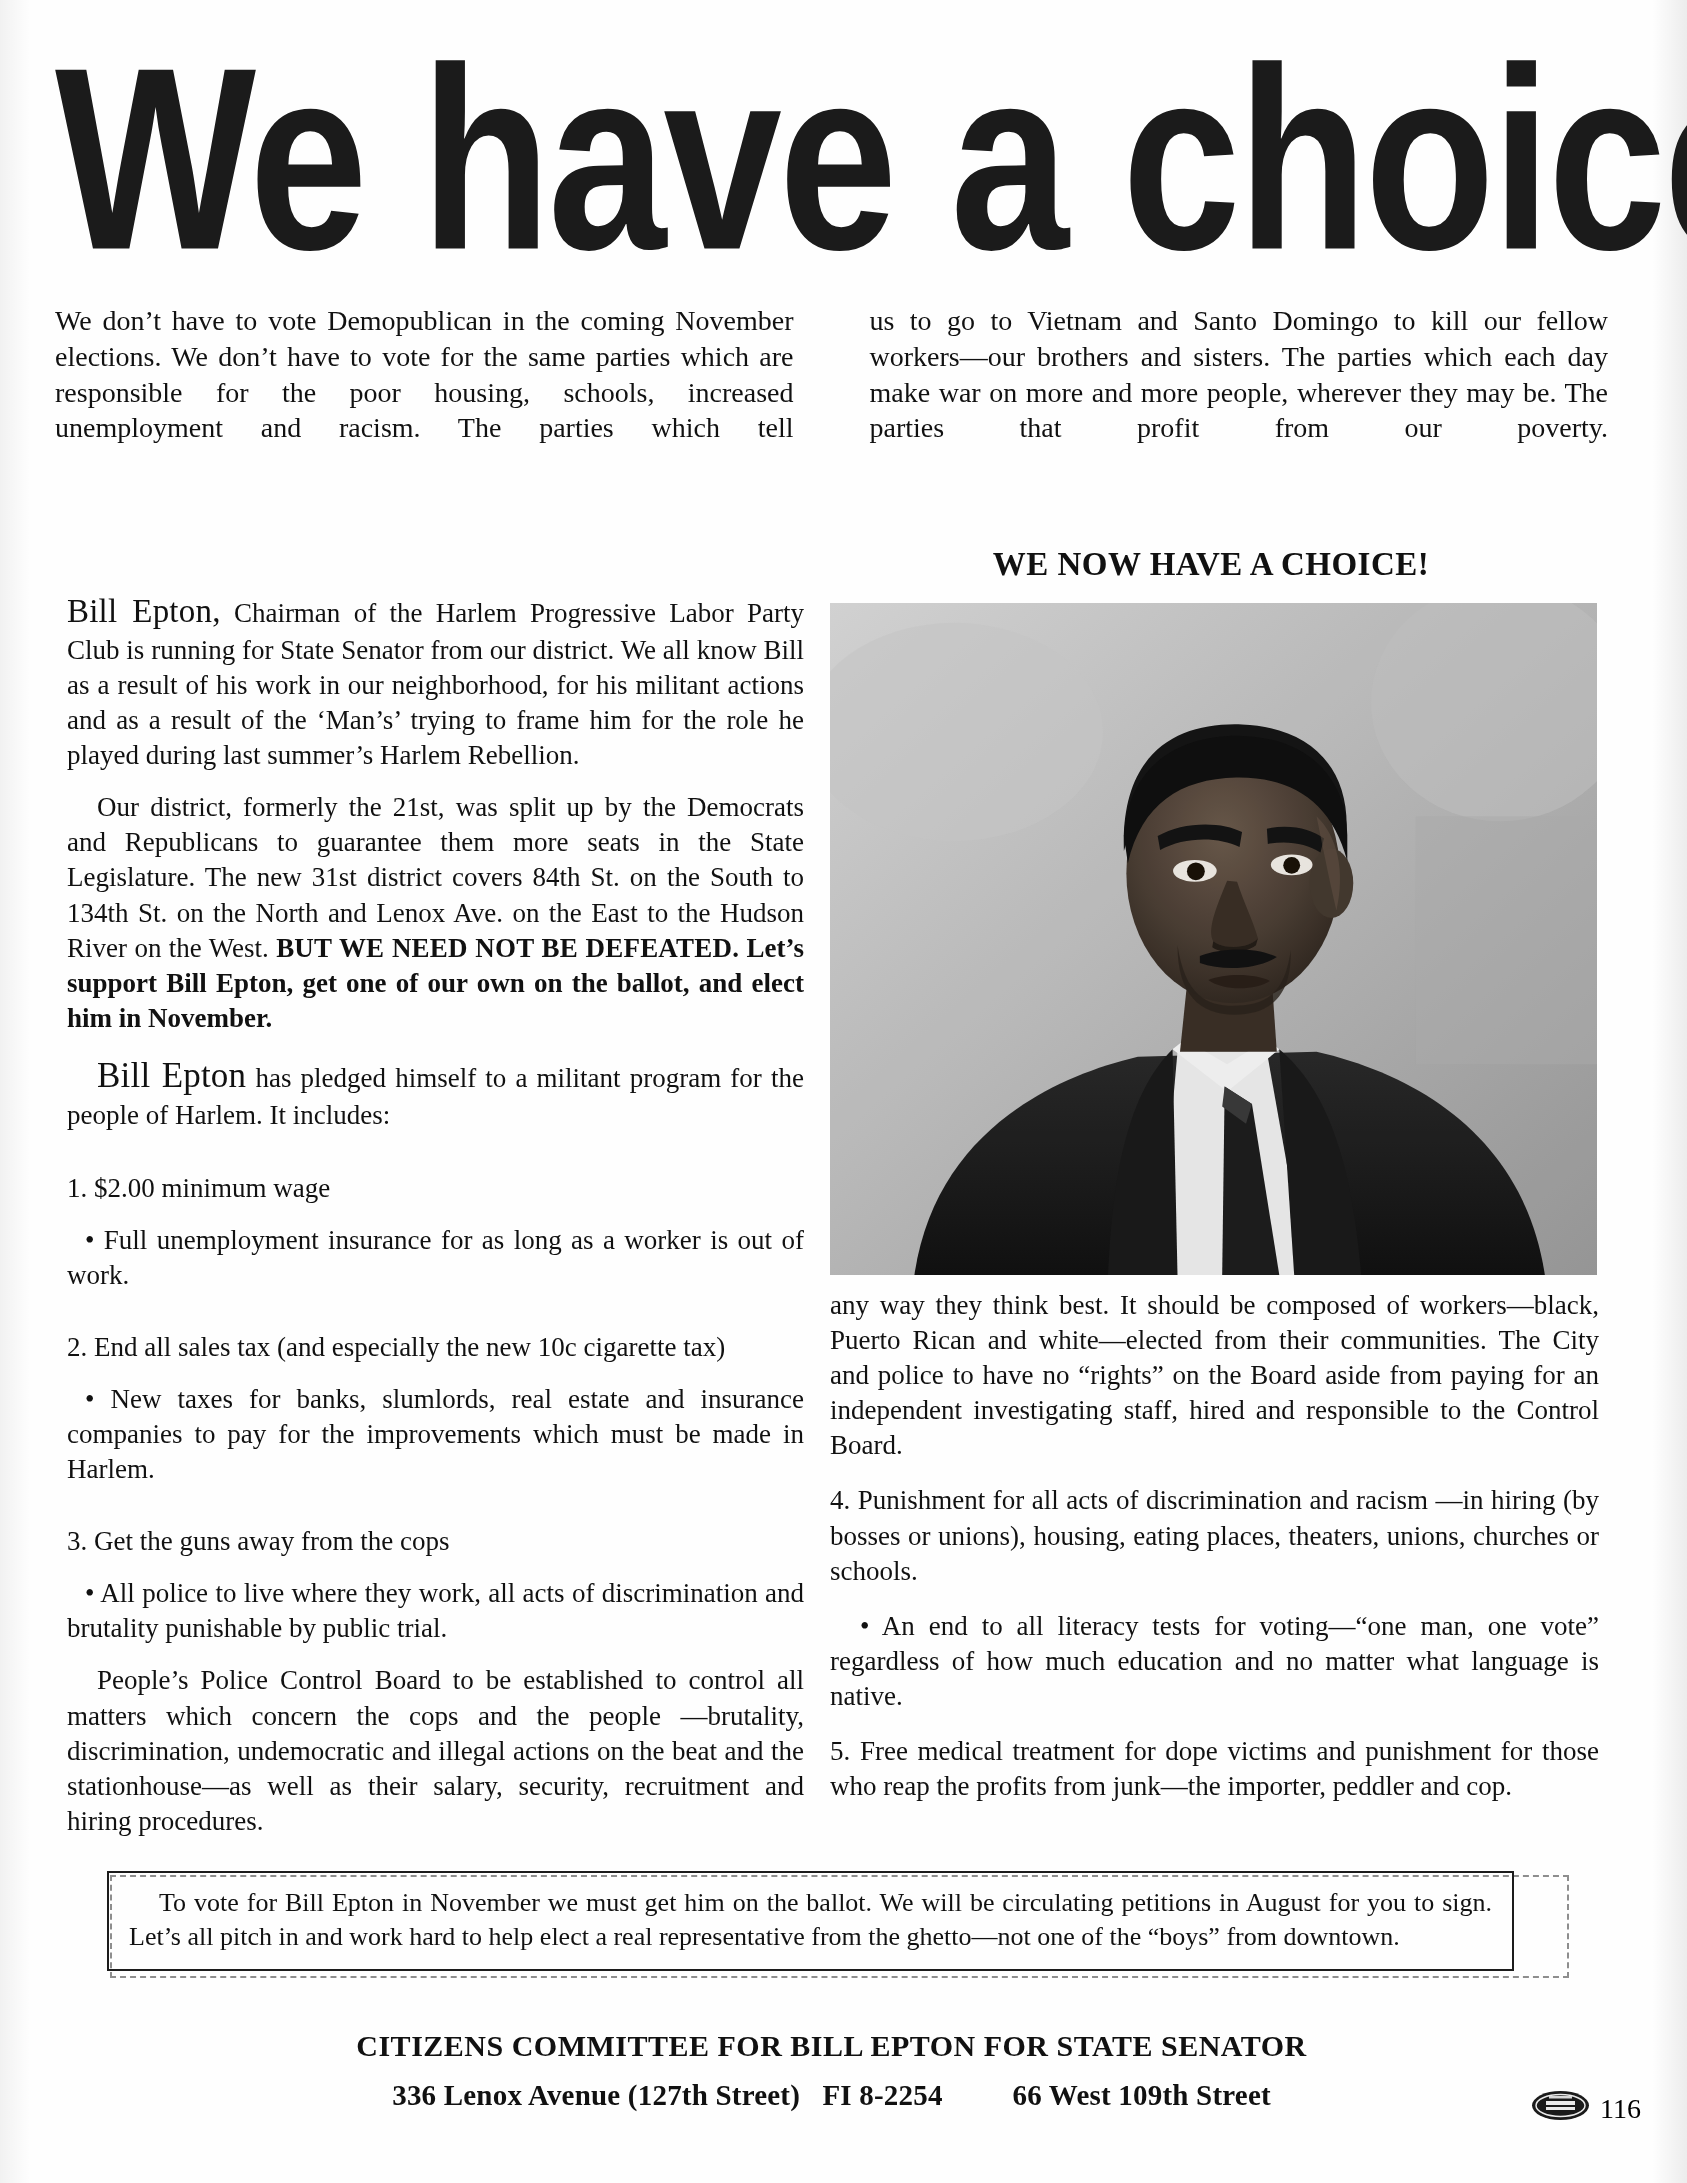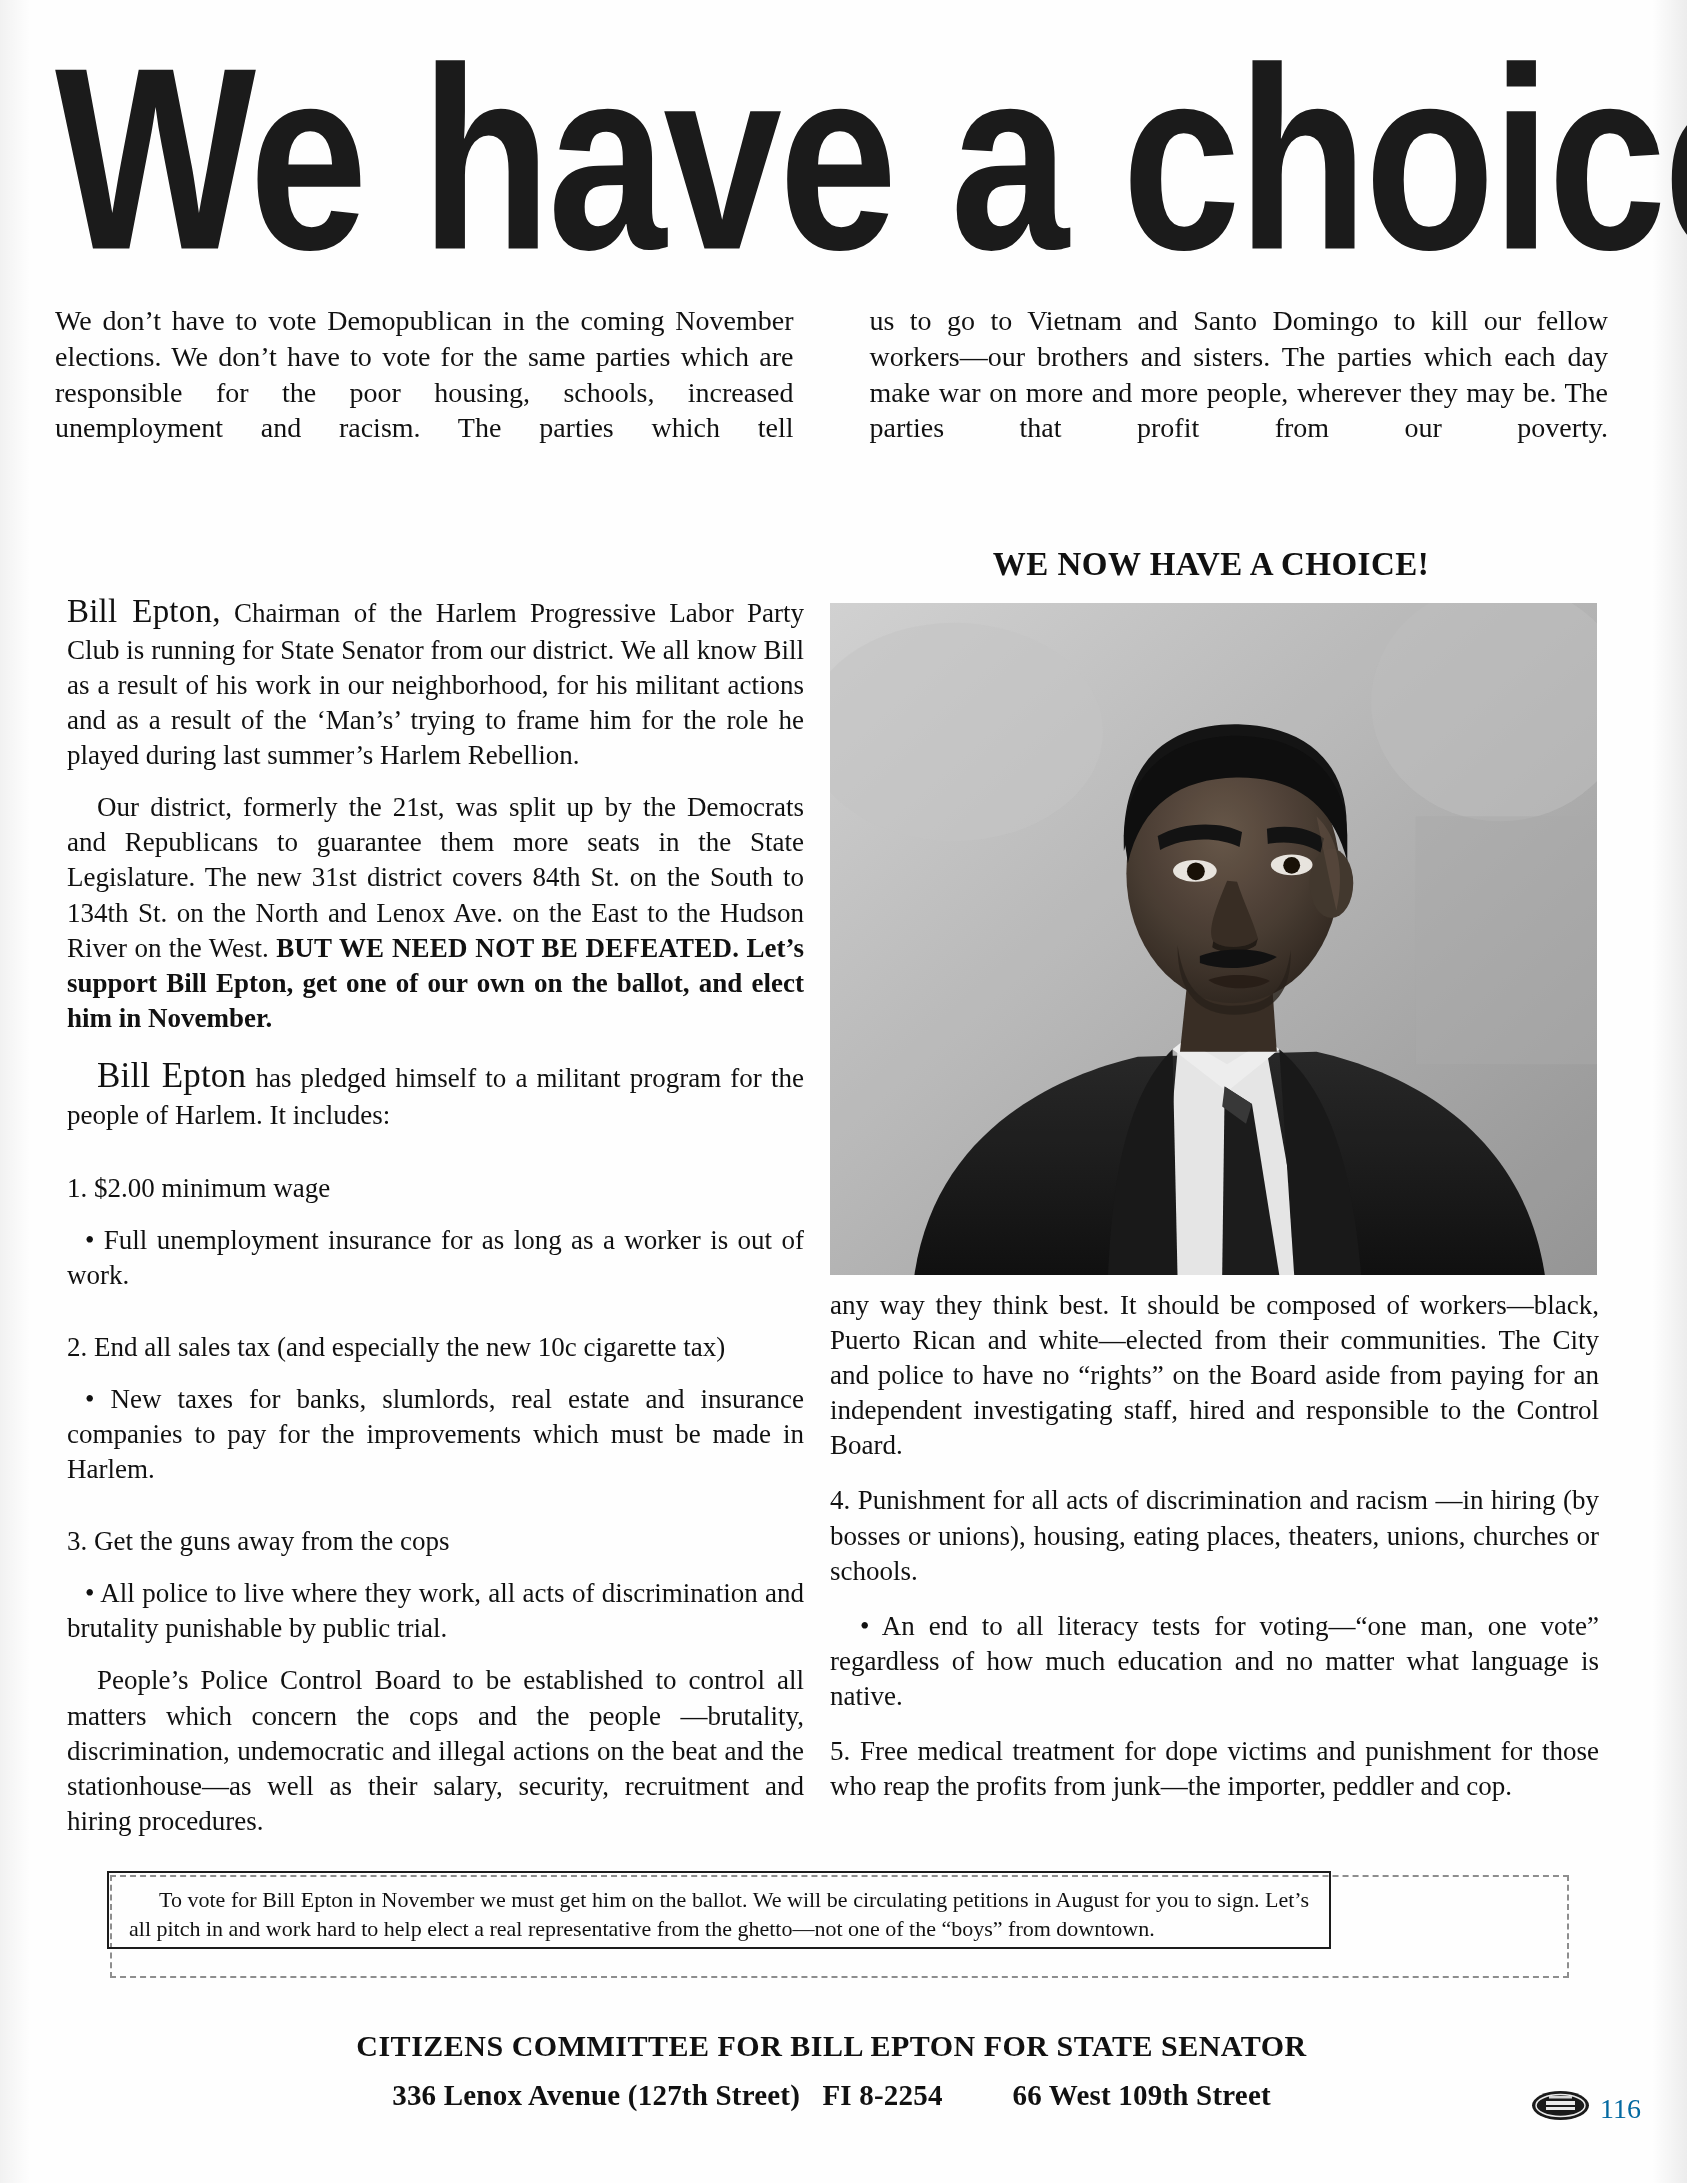--- a/index.html
+++ b/index.html
@@ -137,25 +137,25 @@
     margin: 0 0 20px 0;
     text-align: justify;
     text-align-last: left;
   }
 
   
   .cta {
     position: absolute;
     left: 107px;
     top: 1871px;
-    width: 1224px;
+    width: 1407px;
     border: 2.5px solid #1c1c1c;
-    padding: 13px 20px 4px 20px;
+    padding: 13px 20px 15px 20px;
     box-sizing: border-box;
-    font-size: 22px;
+    font-size: 26px;
     line-height: 1.3;
   }
   .cta-shadow {
     position: absolute;
     left: 110px;
     top: 1875px;
     width: 1459px;
     height: 103px;
     border: 2.5px dashed #333;
     box-sizing: border-box;
@@ -188,21 +188,21 @@
     letter-spacing: 0.2px;
   }
   .addr-gap { display:inline-block; width: 55px; }
 
   .page-num {
     position: absolute;
     right: 46px;
     top: 2093px;
     font-family: "Liberation Serif", serif;
     font-size: 28px;
-    color: #0369a1;
+    color: #000000;
   }
   .union-mark {
     position: absolute;
     right: 97px;
     top: 2090px;
     width: 59px;
     height: 31px;
   }
   .union-mark svg { display:block; }
 

